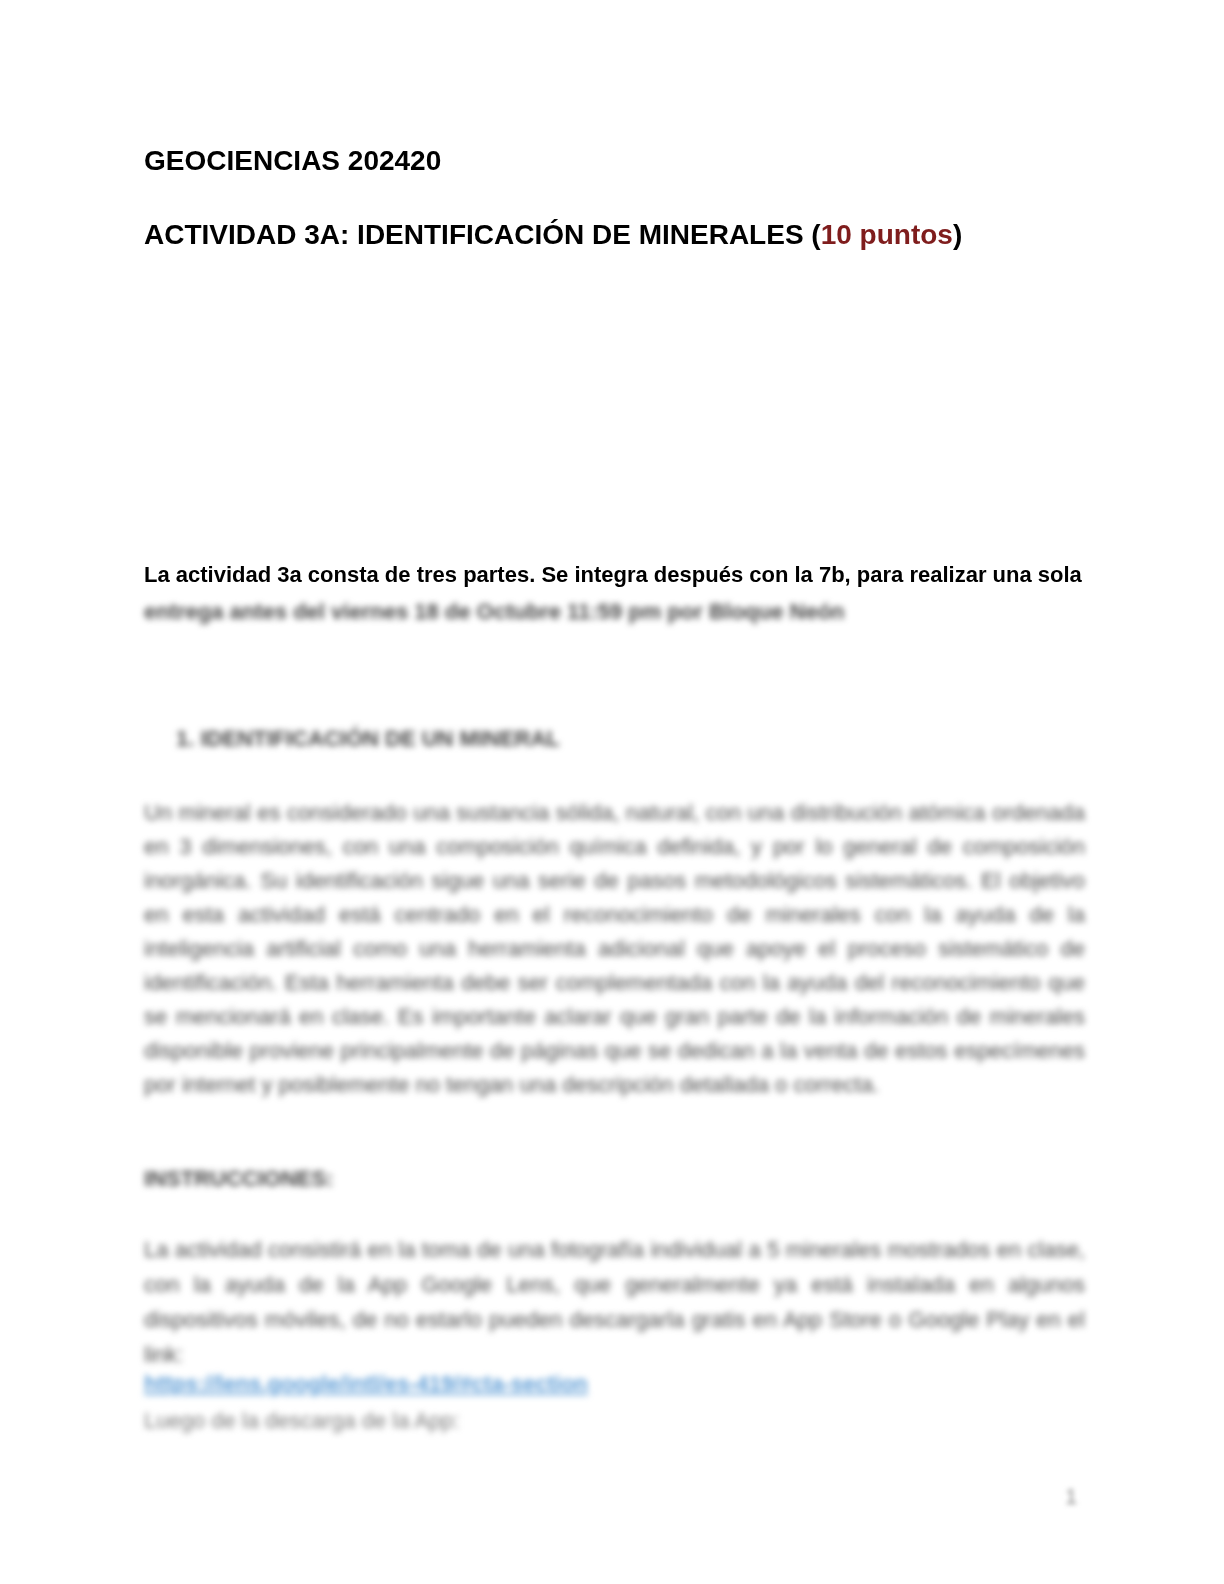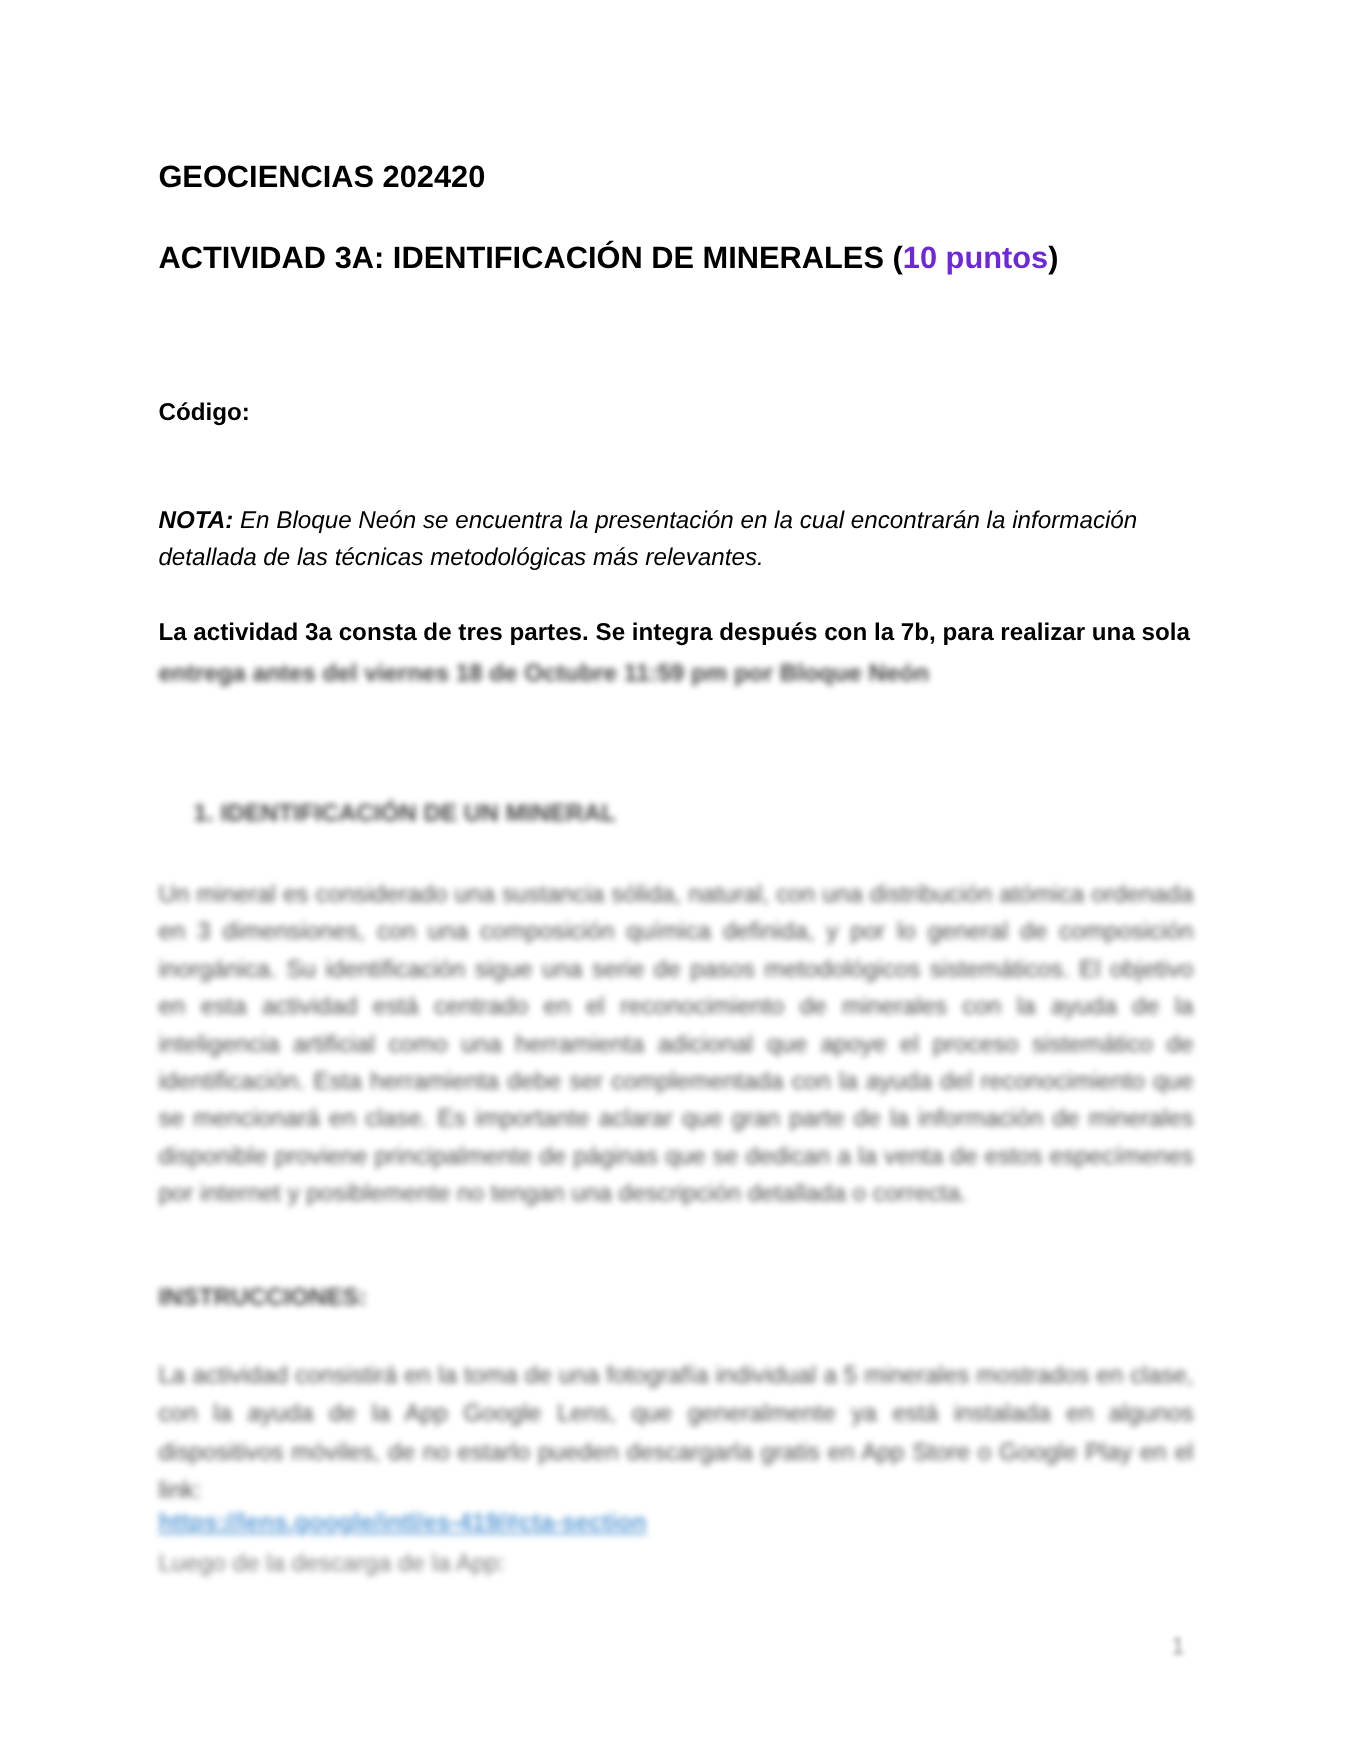--- a/index.html
+++ b/index.html
@@ -29,21 +29,21 @@
     line-height: 36px;
     font-weight: bold;
     white-space: nowrap;
   }
 
   .bold   { font-weight: bold; }
   .italic { font-style: italic; }
   .nowrap { white-space: nowrap; }
   .justify { text-align: justify; }
 
-  .points-red { color: #6d28d9; }
+  .points-red { color: #7f1d1d; }
 
   
   .redacted {
     filter: blur(3px);
     color: #4d4d4d;
     user-select: none;
   }
   .redacted-bold {
     filter: blur(3px);
     color: #454545;
@@ -80,26 +80,21 @@
 </head>
 <body>
 
 <div class="page">
 
   <div class="block doc-h1" style="top:143px;">GEOCIENCIAS 202420</div>
 
   <div class="block doc-h1" style="top:217px;"><span>ACTIVIDAD 3A: IDENTIFICACIÓN DE MINERALES (</span><span class="points-red">10 puntos</span><span>)</span></div>
 
 
-  <div class="block bold nowrap" style="top:358px;">Código:</div>
 
-  <div class="block italic" style="top:456px;">
-    <div class="nowrap"><span class="bold">NOTA:</span><span> En Bloque Neón se encuentra la presentación en la cual encontrarán la información</span></div>
-    <div class="nowrap">detallada de las técnicas metodológicas más relevantes.</div>
-  </div>
 
   <div class="block bold" style="top:556px; line-height:37px;">
     <div class="nowrap">La actividad 3a consta de tres partes. Se integra después con la 7b, para realizar una sola</div>
     <div class="nowrap redacted-bold">entrega antes del viernes 18 de Octubre 11:59 pm por Bloque Neón</div>
   </div>
 
   <div class="block redacted-bold nowrap" style="top:722px; left:176px;">1.  IDENTIFICACIÓN DE UN MINERAL</div>
 
   <div class="block justify redacted" style="top:796px;">Un mineral es considerado una sustancia sólida, natural, con una distribución atómica ordenada en 3 dimensiones, con una composición química definida, y por lo general de composición inorgánica. Su identificación sigue una serie de pasos metodológicos sistemáticos. El objetivo en esta actividad está centrado en el reconocimiento de minerales con la ayuda de la inteligencia artificial como una herramienta adicional que apoye el proceso sistemático de identificación. Esta herramienta debe ser complementada con la ayuda del reconocimiento que se mencionará en clase. Es importante aclarar que gran parte de la información de minerales disponible proviene principalmente de páginas que se dedican a la venta de estos especímenes por internet y posiblemente no tengan una descripción detallada o correcta.</div>
 

